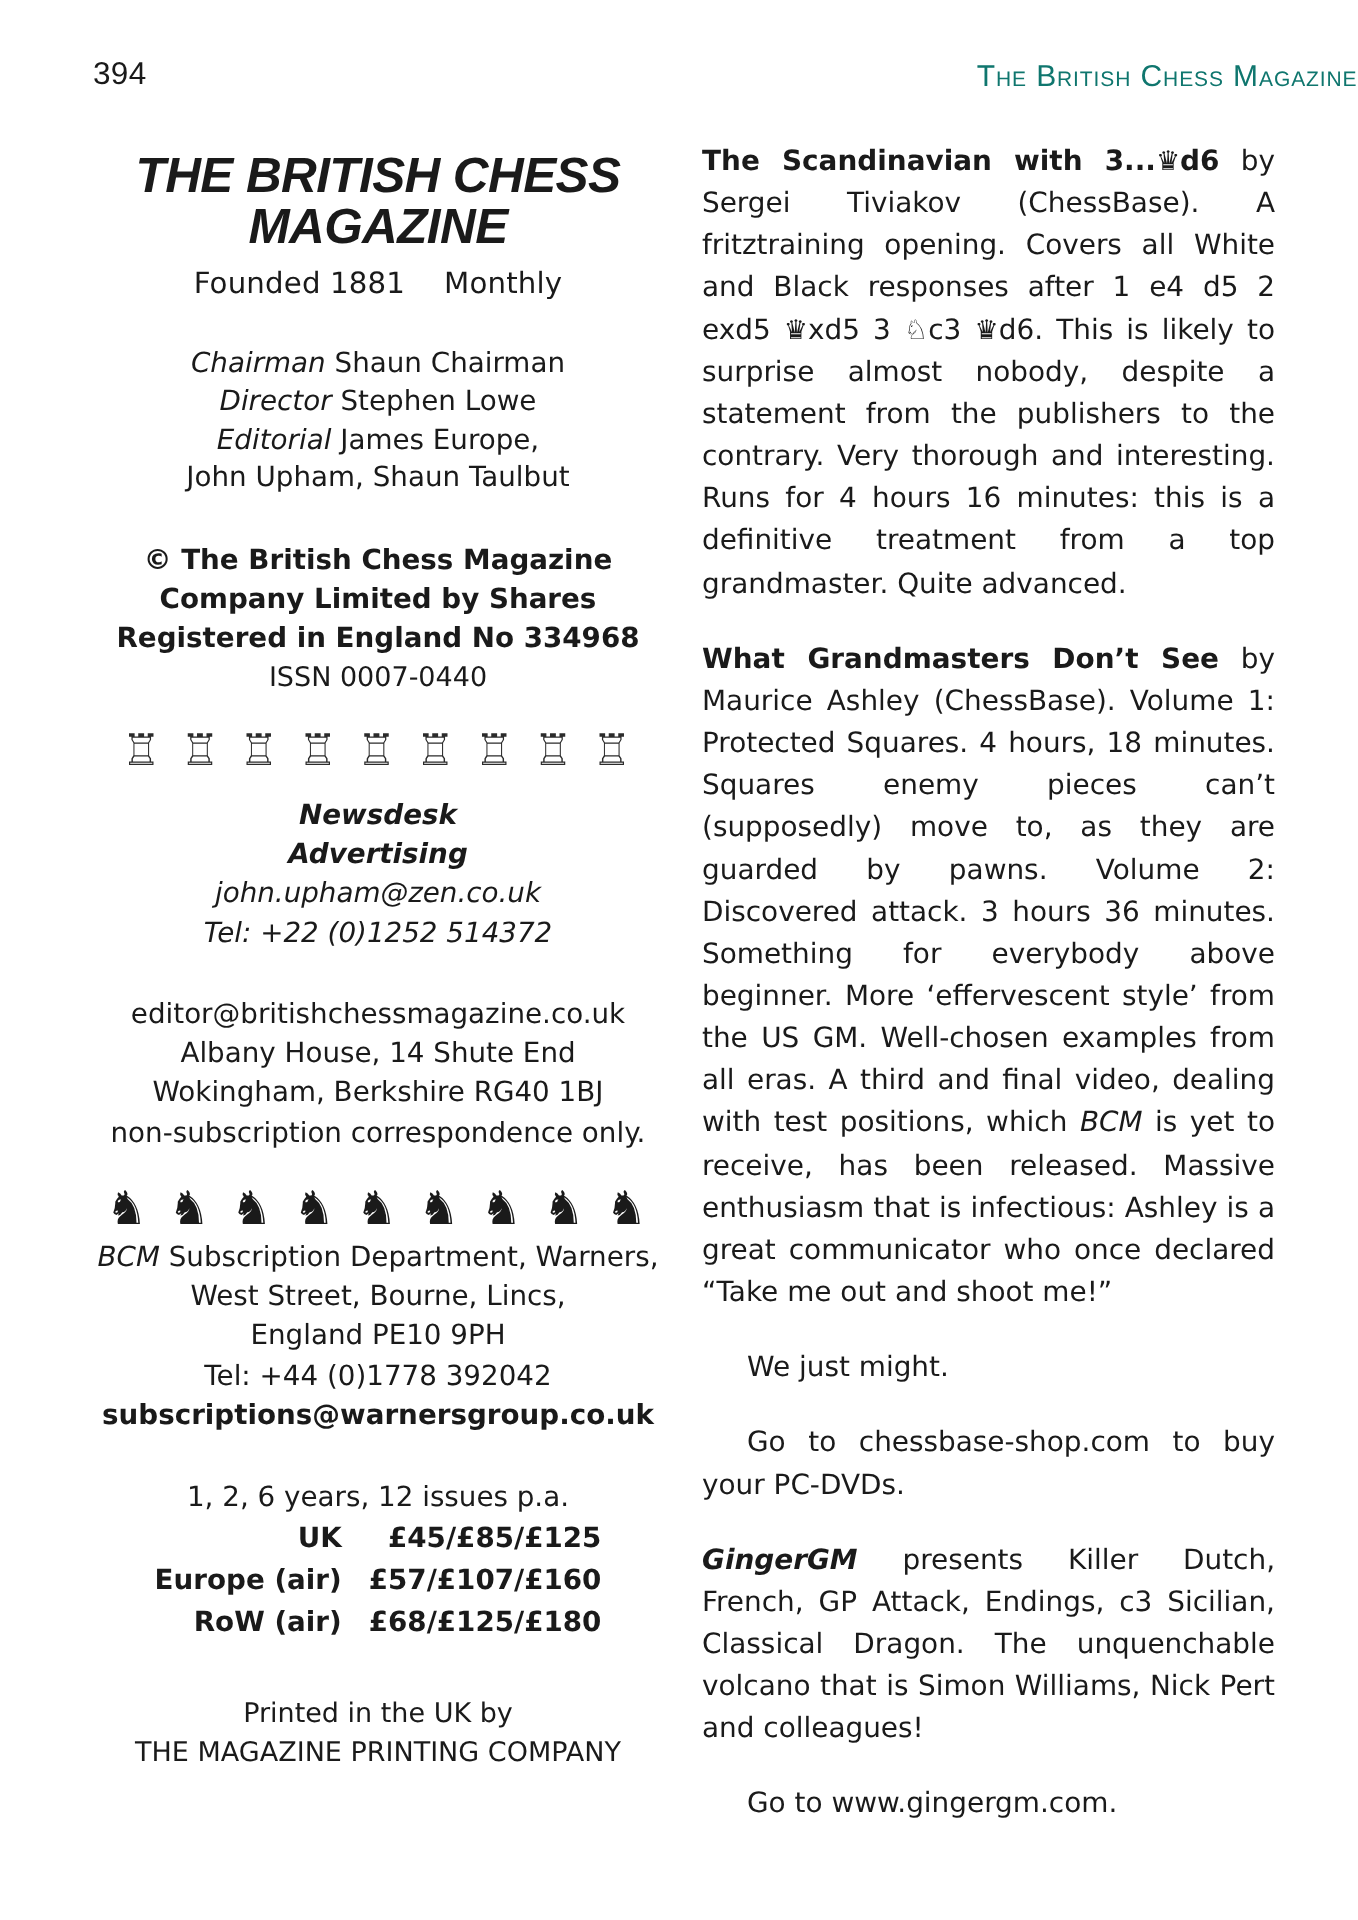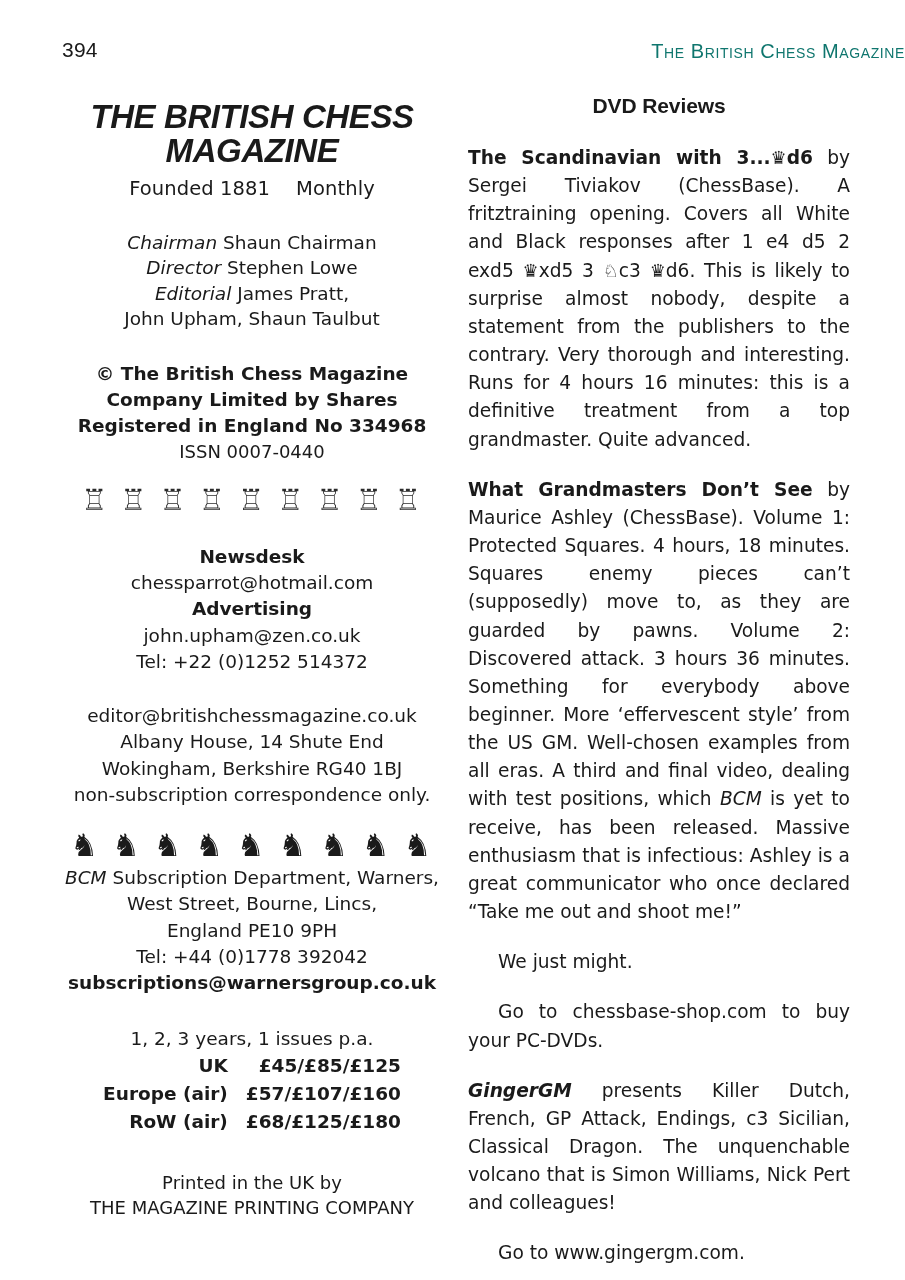--- a/index.html
+++ b/index.html
@@ -116,23 +116,24 @@
   .divider.rooks {
     font-size: 29px;
     color: #2b2b2b;
   }
   .divider.knights {
     font-size: 31px;
     color: #1a1a1a;
   }
 
   .contact {
-    margin-top: 29px;
+    margin-top: 16px;
     font-size: 18.5px;
     line-height: 1.42;
+    font-style: italic;
   }
   .contact .b { font-weight: bold; }
 
   .address {
     margin-top: 28px;
     font-size: 18.5px;
     line-height: 1.42;
   }
 
   .subs {
@@ -211,36 +212,35 @@
       <span class="m2">MAGAZINE</span>
     </div>
 
     <div class="founded-row">
       <span>Founded 1881</span><span class="gap"></span><span>Monthly</span>
     </div>
 
     <div class="staff">
       <div><i>Chairman</i> <span>Shaun Chairman</span></div>
       <div><i>Director</i> <span>Stephen Lowe</span></div>
-      <div><i>Editorial</i> <span>James Pratt,</span></div>
+      <div><i>Editorial</i> <span>James Europe,</span></div>
       <div>John Upham, Shaun Taulbut</div>
     </div>
 
     <div class="copyright">
       <div>© The British Chess Magazine</div>
       <div>Company Limited by Shares</div>
       <div>Registered in England No 334968</div>
       <div class="issn">ISSN 0007-0440</div>
     </div>
 
     <div class="divider rooks">♖ ♖ ♖ ♖ ♖ ♖ ♖ ♖ ♖</div>
 
     <div class="contact">
       <div class="b">Newsdesk</div>
-      <div>chessparrot@hotmail.com</div>
       <div class="b">Advertising</div>
       <div>john.upham@zen.co.uk</div>
       <div>Tel: +22 (0)1252 514372</div>
     </div>
 
     <div class="address">
       <div>editor@britishchessmagazine.co.uk</div>
       <div>Albany House, 14 Shute End</div>
       <div>Wokingham, Berkshire RG40 1BJ</div>
       <div>non-subscription correspondence only.</div>
@@ -250,21 +250,21 @@
 
     <div class="subs">
       <div><i>BCM</i><span> Subscription Department, Warners,</span></div>
       <div>West Street, Bourne, Lincs,</div>
       <div>England PE10 9PH</div>
       <div>Tel: +44 (0)1778 392042</div>
       <div class="b">subscriptions@warnersgroup.co.uk</div>
     </div>
 
     <div class="prices">
-      <div class="caption">1, 2, 3 years, 1 issues p.a.</div>
+      <div class="caption">1, 2, 6 years, 12 issues p.a.</div>
       <table class="ptable">
         <tbody>
             <tr>
           <td class="region">UK</td>
           <td class="amount">£45/£85/£125</td>
         </tr>
         <tr>
           <td class="region">Europe (air)</td>
           <td class="amount">£57/£107/£160</td>
         </tr>
@@ -278,21 +278,20 @@
 
     <div class="printer">
       <div>Printed in the UK by</div>
       <div>THE MAGAZINE PRINTING COMPANY</div>
     </div>
 
   </div>
 
   <div class="col-right">
 
-    <div class="section-title">DVD Reviews</div>
 
     <p class="review"><b><span>The Scandinavian with 3...</span><span class="fig">♛</span><span>d6</span></b><span> by Sergei Tiviakov (ChessBase). A fritztraining opening. Covers all White and Black responses after 1 e4 d5 2 exd5 </span><span class="fig">♛</span><span>xd5 3 </span><span class="fig">♘</span><span>c3 </span><span class="fig">♛</span><span>d6. This is likely to surprise almost nobody, despite a statement from the publishers to the contrary. Very thorough and interesting. Runs for 4 hours 16 minutes: this is a definitive treatment from a top grandmaster. Quite advanced.</span></p>
 
     <p class="review"><b>What Grandmasters Don’t See</b><span> by Maurice Ashley (ChessBase). Volume 1: Protected Squares. 4 hours, 18 minutes. Squares enemy pieces can’t (supposedly) move to, as they are guarded by pawns. Volume 2: Discovered attack. 3 hours 36 minutes. Something for everybody above beginner. More ‘effervescent style’ from the US GM. Well-chosen examples from all eras. A third and final video, dealing with test positions, which </span><i>BCM</i><span> is yet to receive, has been released. Massive enthusiasm that is infectious: Ashley is a great communicator who once declared “Take me out and shoot me!”</span></p>
 
     <p class="review indent">We just might.</p>
 
     <p class="review indent">Go to chessbase-shop.com to buy your PC-DVDs.</p>
 
     <p class="review"><span class="bi">GingerGM</span><span> presents Killer Dutch, French, GP Attack, Endings, c3 Sicilian, Classical Dragon. The unquenchable volcano that is Simon Williams, Nick Pert and colleagues!</span></p>

